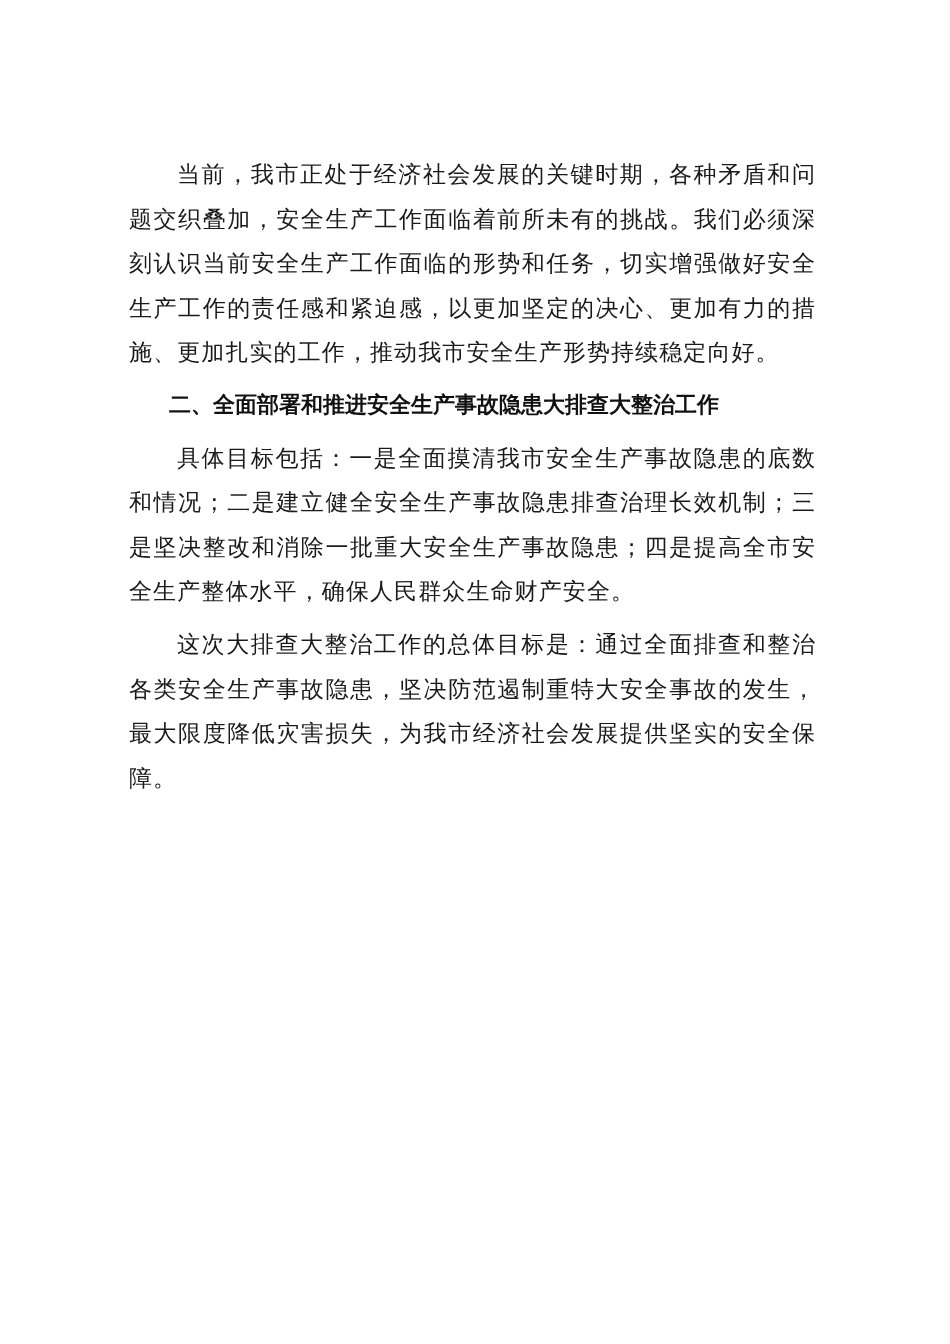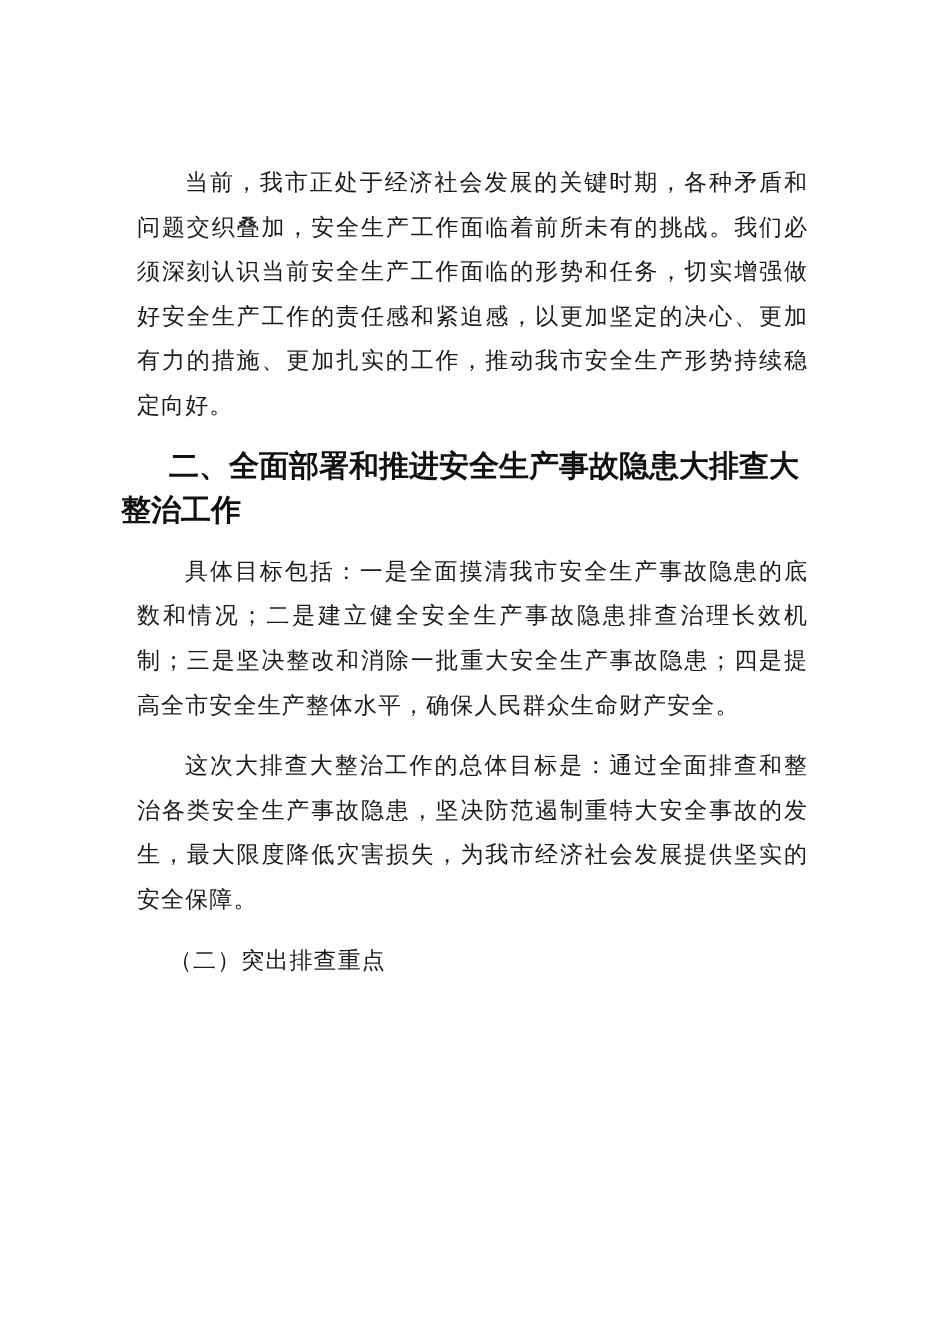--- a/index.html
+++ b/index.html
@@ -17,42 +17,41 @@
       position: absolute;
       left: 121px;
       top: 144px;
       width: 703px;
       font-family: "DejaVu Serif", "Liberation Serif", serif;
       font-size: 23px;
       color: #1a1a1a;
       line-height: 44.6px;
     }
     .para {
-      margin: 16px;
+      margin: 8px;
       text-indent: 48px;
       text-align: justify;
       letter-spacing: 1.1px;
     }
     .heading {
       margin: 0;
       text-indent: 48px;
       font-family: "DejaVu Sans", "Liberation Sans", sans-serif;
       font-weight: bold;
       letter-spacing: 0px;
-      font-size: 30px;
+      font-size: 22px;
       color: #111;
     }
     .subheading {
       margin: 0;
       text-indent: 48px;
       letter-spacing: 1.1px;
     }
   </style>
 </head>
 <body>
 
 <div class="page">
   <p class="para">当前，我市正处于经济社会发展的关键时期，各种矛盾和问题交织叠加，安全生产工作面临着前所未有的挑战。我们必须深刻认识当前安全生产工作面临的形势和任务，切实增强做好安全生产工作的责任感和紧迫感，以更加坚定的决心、更加有力的措施、更加扎实的工作，推动我市安全生产形势持续稳定向好。</p>
   <p class="heading">二、全面部署和推进安全生产事故隐患大排查大整治工作</p>
   <p class="para">具体目标包括：一是全面摸清我市安全生产事故隐患的底数和情况；二是建立健全安全生产事故隐患排查治理长效机制；三是坚决整改和消除一批重大安全生产事故隐患；四是提高全市安全生产整体水平，确保人民群众生命财产安全。</p>
   <p class="para">这次大排查大整治工作的总体目标是：通过全面排查和整治各类安全生产事故隐患，坚决防范遏制重特大安全事故的发生，最大限度降低灾害损失，为我市经济社会发展提供坚实的安全保障。</p>
-  <p class="subheading">（二）突出排查重点</p>
 </div>
 
 </body></html>

